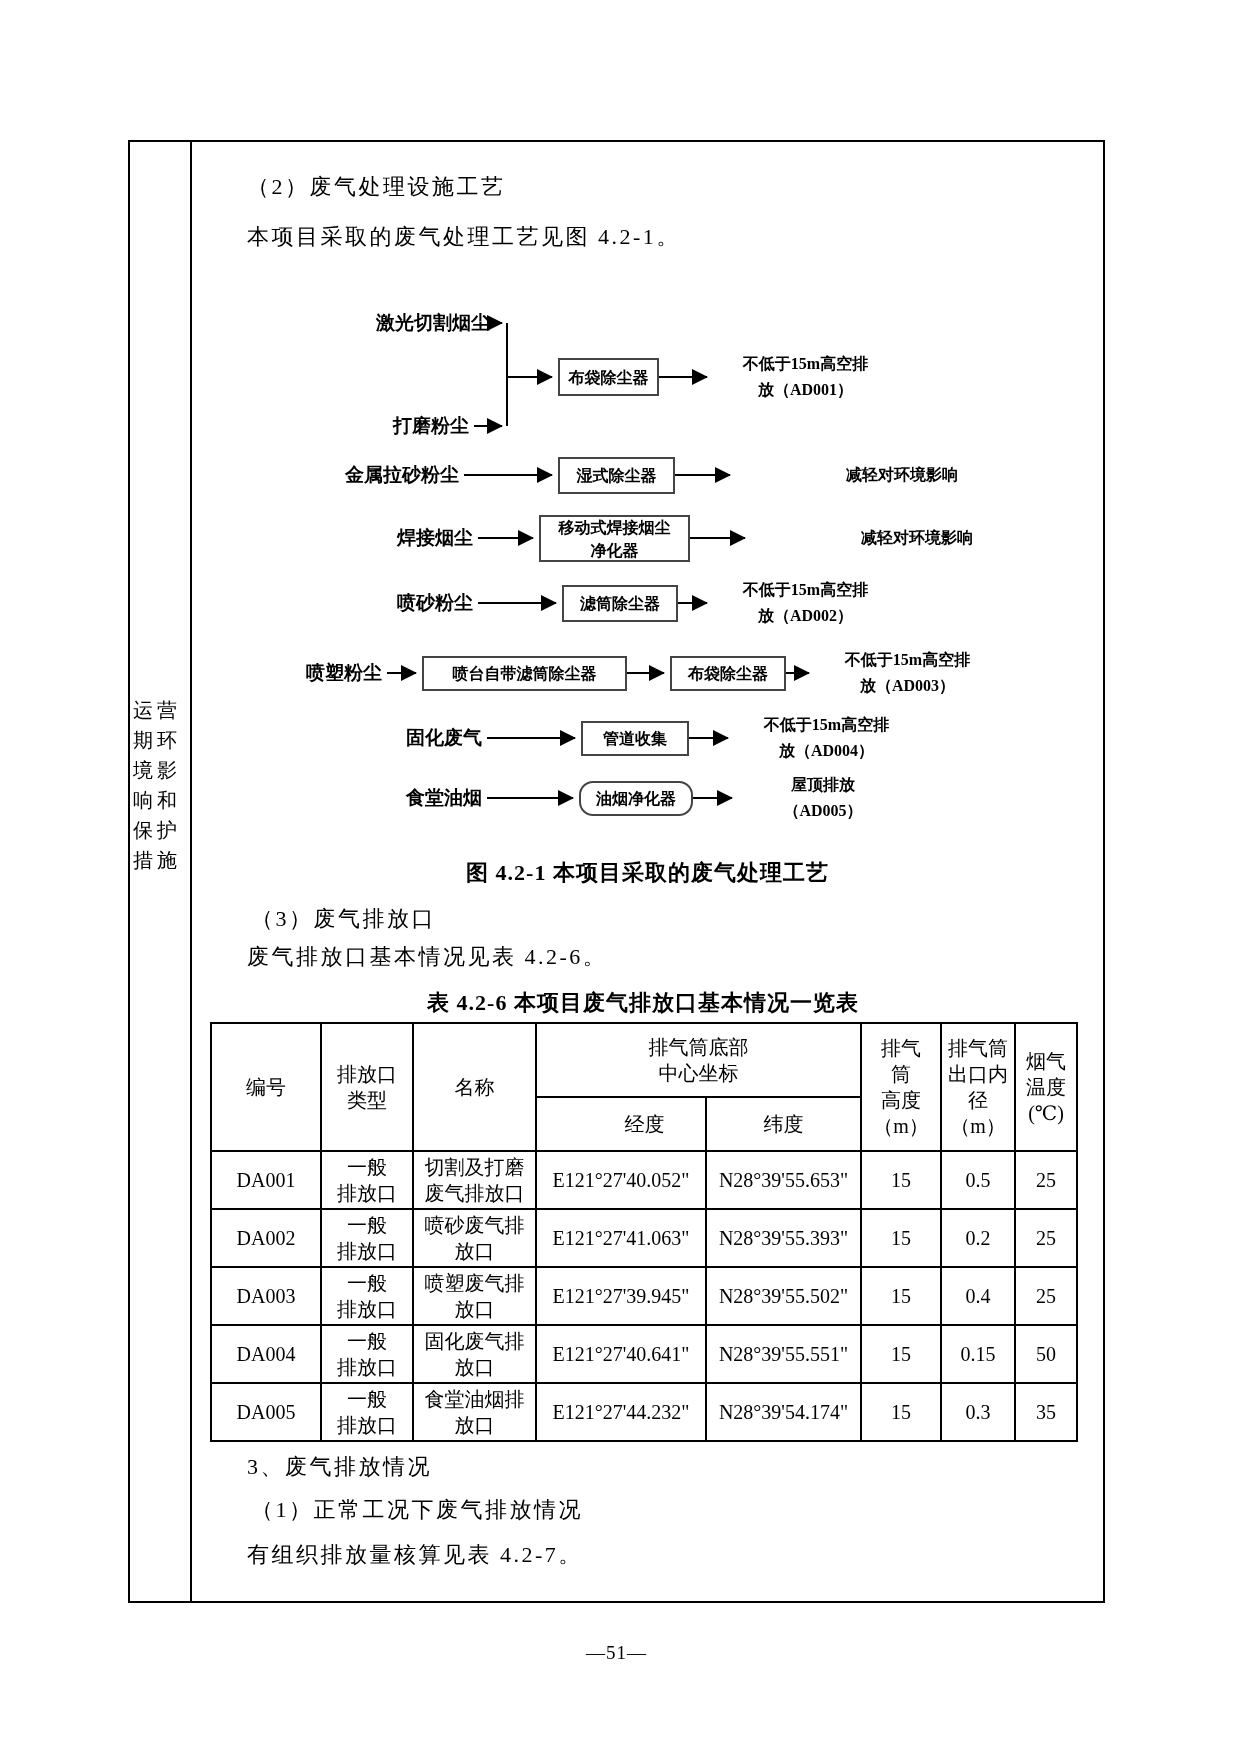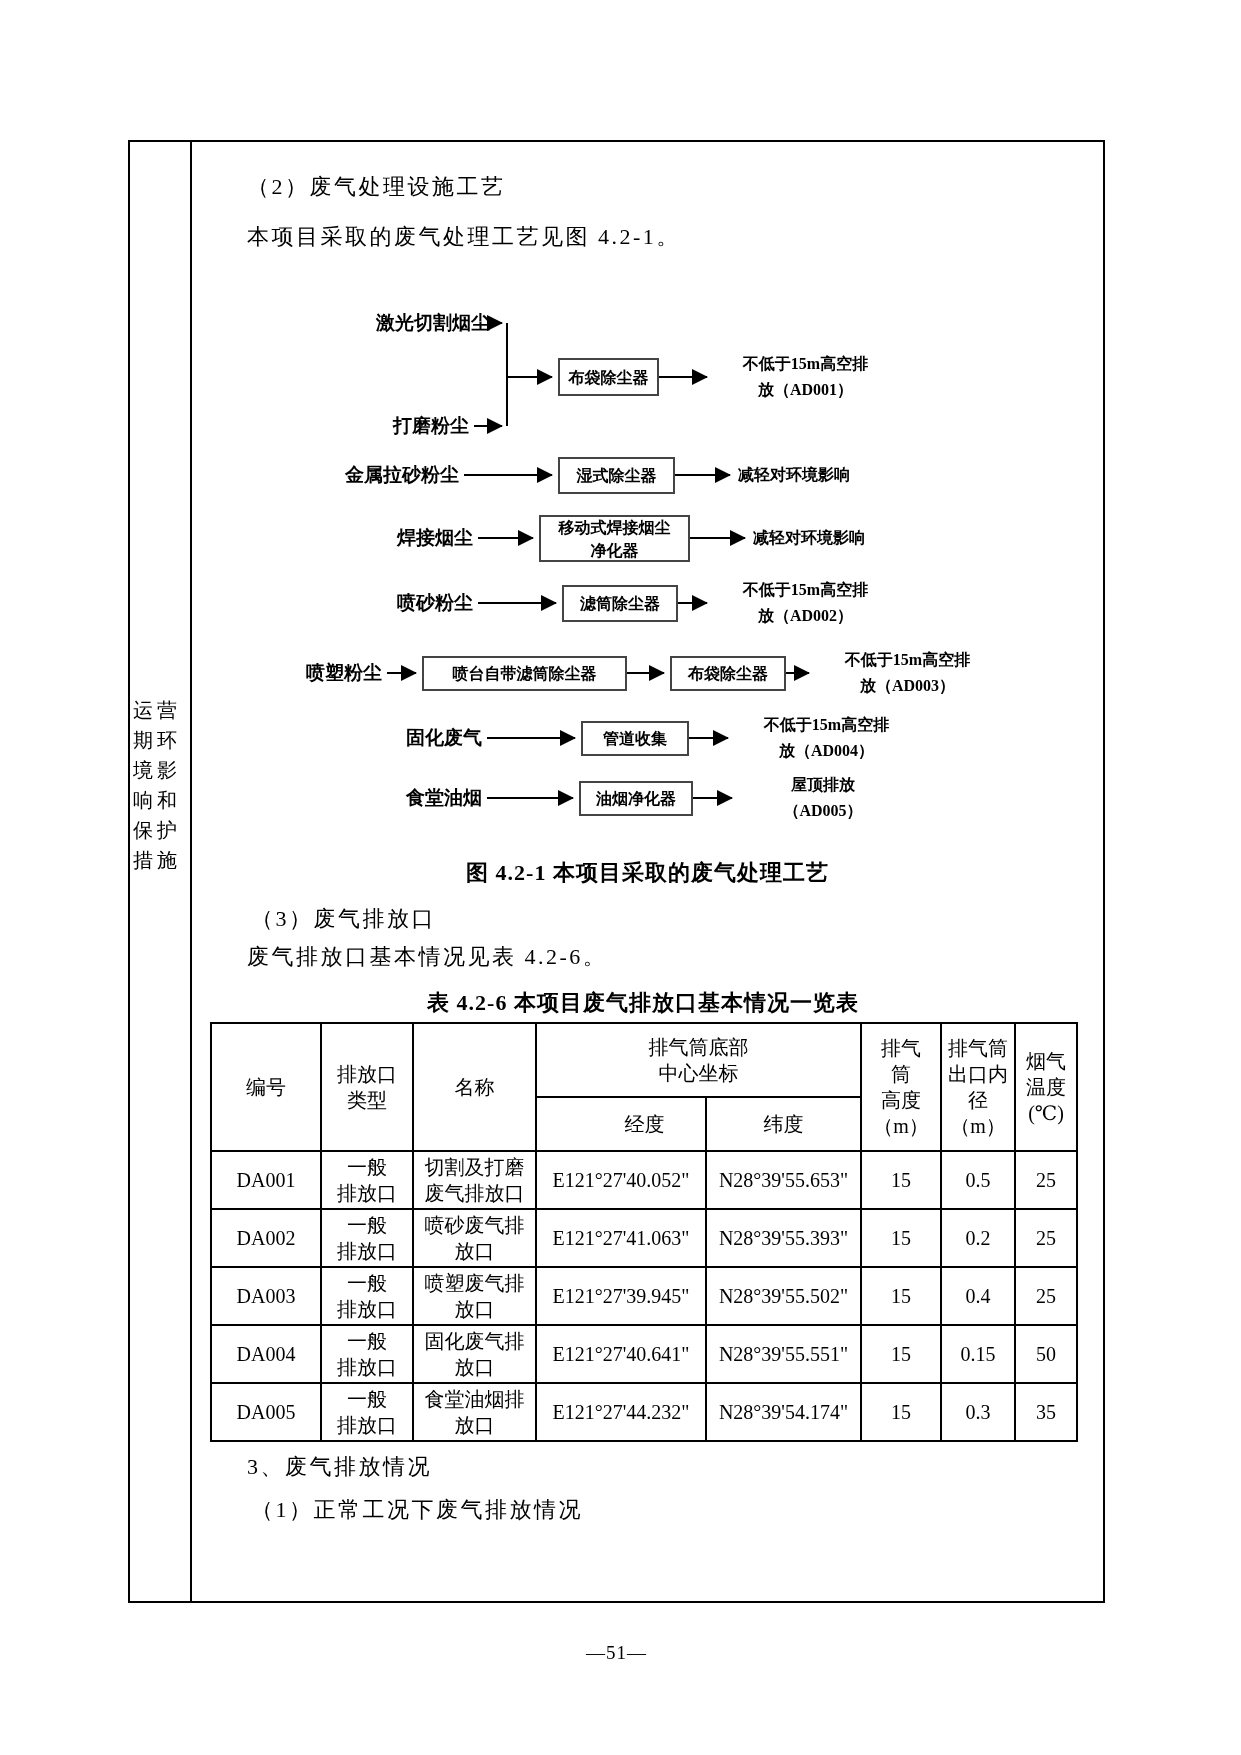--- a/index.html
+++ b/index.html
@@ -34,21 +34,21 @@
   .flow-box {
     position:absolute; border:2px solid #444; background:#fff;
     display:flex; align-items:center; justify-content:center;
     font-size:16px; font-weight:bold; text-align:center;
     white-space:pre-line; line-height:23px;
   }
   .flow-out {
     position:absolute; font-size:16px; font-weight:bold; text-align:center;
     white-space:pre-line; line-height:26px;
   }
-  .flow-out.single { text-align:left; }
+  .flow-out.single { text-align:right; }
 
   
   table.emis {
     position:absolute; left:210px; top:1022px; width:866px;
     border-collapse:collapse; table-layout:fixed;
     font-size:20px;
   }
   table.emis th, table.emis td {
     border:2px solid #000; text-align:center; vertical-align:middle;
     font-weight:normal; white-space:pre-line; line-height:26px; padding:2px 1px;
@@ -107,21 +107,21 @@
     <div class="flow-label" style="left:152px; top:513px; width:140px;">食堂油烟</div>
 
     <div class="flow-box" style="left:368px; top:85px;  width:101px; height:38px;">布袋除尘器</div>
     <div class="flow-box" style="left:368px; top:184px; width:117px; height:37px;">湿式除尘器</div>
     <div class="flow-box" style="left:349px; top:242px; width:151px; height:47px;">移动式焊接烟尘
 净化器</div>
     <div class="flow-box" style="left:372px; top:312px; width:116px; height:37px;">滤筒除尘器</div>
     <div class="flow-box" style="left:232px; top:383px; width:205px; height:35px;">喷台自带滤筒除尘器</div>
     <div class="flow-box" style="left:480px; top:383px; width:116px; height:35px;">布袋除尘器</div>
     <div class="flow-box" style="left:391px; top:448px; width:108px; height:35px;">管道收集</div>
-    <div class="flow-box" style="left:389px; top:508px; width:114px; height:35px;">油烟净化器</div>
+    <div class="flow-box" style="left:389px; top:508px; width:114px; height:35px;border-radius:14px;">油烟净化器</div>
 
     <div class="flow-out" style="left:523px; top:78px;  width:185px;">不低于15m高空排
 放（AD001）</div>
     <div class="flow-out single" style="left:548px; top:189px; width:220px;">减轻对环境影响</div>
     <div class="flow-out single" style="left:563px; top:252px; width:220px;">减轻对环境影响</div>
     <div class="flow-out" style="left:523px; top:304px; width:185px;">不低于15m高空排
 放（AD002）</div>
     <div class="flow-out" style="left:625px; top:374px; width:185px;">不低于15m高空排
 放（AD003）</div>
     <div class="flow-out" style="left:544px; top:439px; width:185px;">不低于15m高空排
@@ -232,15 +232,16 @@
           <td>N28°39'54.174"</td>
           <td>15</td>
           <td>0.3</td>
           <td>35</td>
         </tr>
       </tbody>
   </table>
 
   <div class="bodyline" style="left:247px; top:1452px;">3、废气排放情况</div>
   <div class="bodyline" style="left:251px; top:1495px;">（1）正常工况下废气排放情况</div>
+  <div class="bodyline" style="left:247px; top:1540px;">有组织排放量核算见表 4.2-7。</div>
 
   <div class="page-number" style="left:128px; top:1642px; width:977px;">—51—</div>
 </div>
 
 </body></html>

